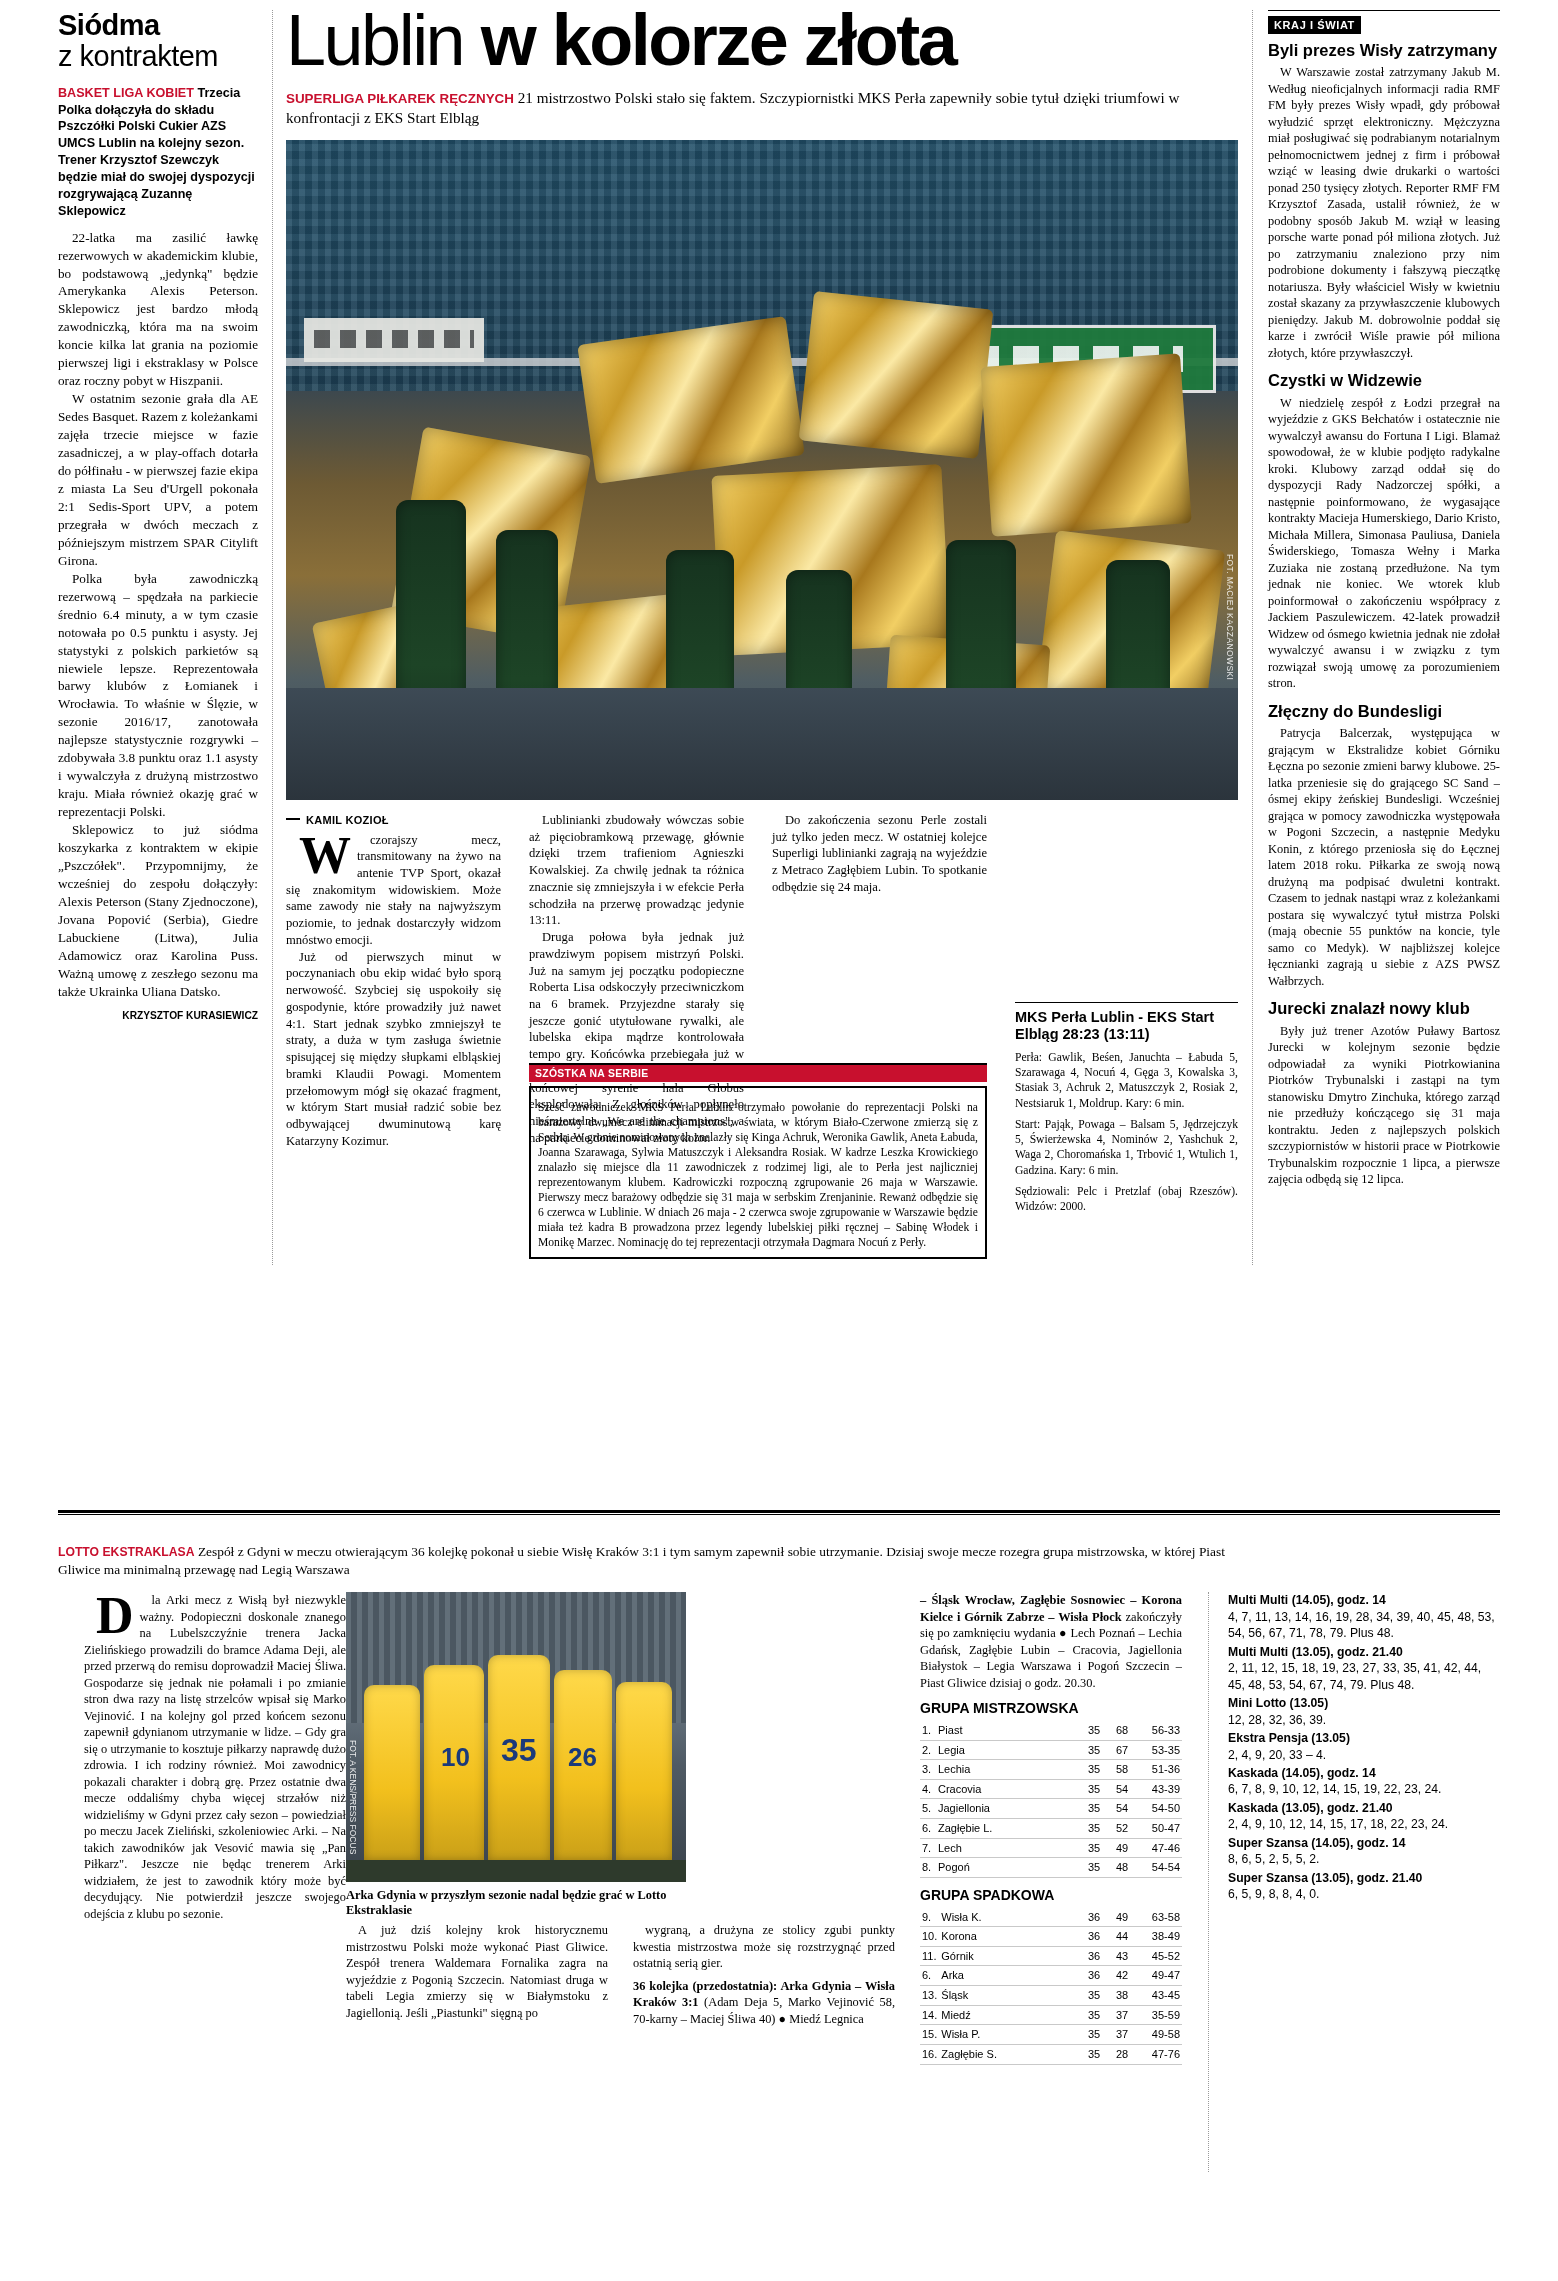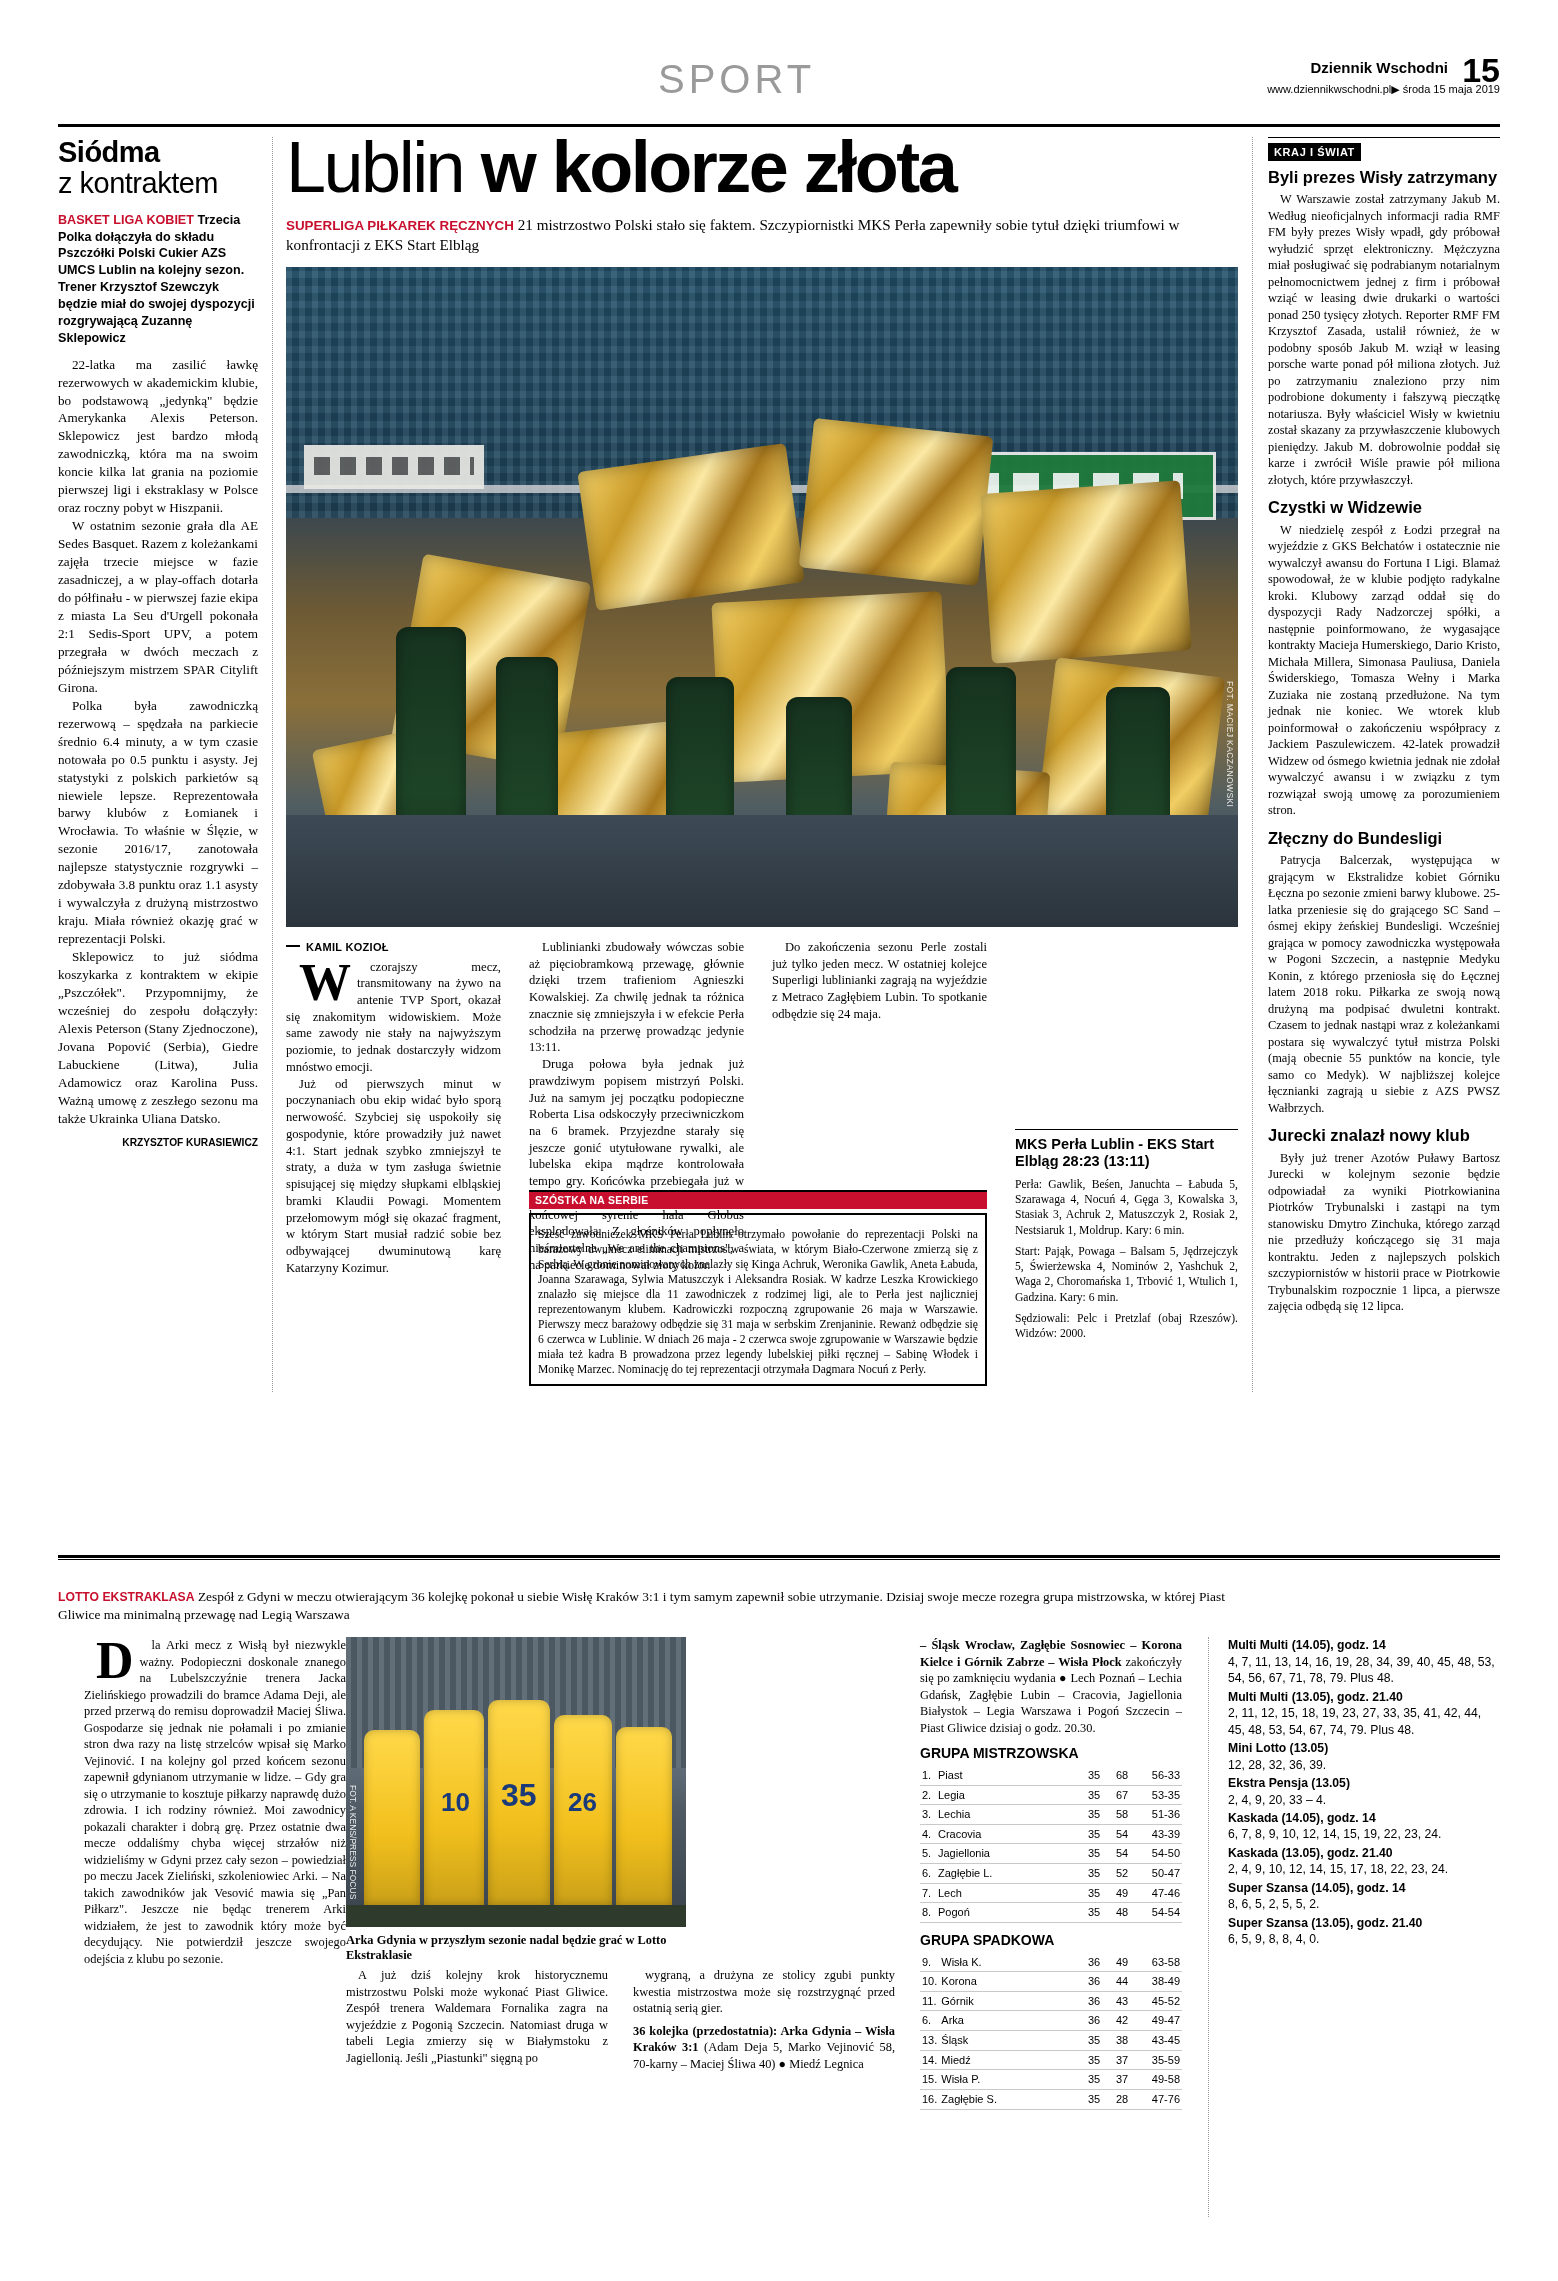--- a/index.html
+++ b/index.html
@@ -178,26 +178,20 @@
   .lotto-block { font-family:"Liberation Sans", sans-serif; font-size: 12.2px; line-height: 1.35; }
   .lotto-block .lh { font-weight: bold; }
   .lotto-block .ln { font-weight: normal; }
   .thin-hr { border-top: 1px solid #000; }
 </style>
 </head>
 <body>
 
 <div class="page">
 
-  <div class="masthead">
-    <div class="sport-word">SPORT</div>
-    <div class="paper-name">Dziennik Wschodni</div>
-    <div class="pageno">15</div>
-    <div class="url-line">www.dziennikwschodni.pl▶ środa 15 maja 2019</div>
-  </div>
 
   <div class="cols">
 
     <div class="vrule" style="left:214px; height:1255px;"></div>
     <div class="vrule" style="left:1194px; height:1255px;"></div>
 
     <div class="colL">
       <div class="kicker-title">
         <span>Siódma</span><br>
         <span class="thin">z kontraktem</span>

